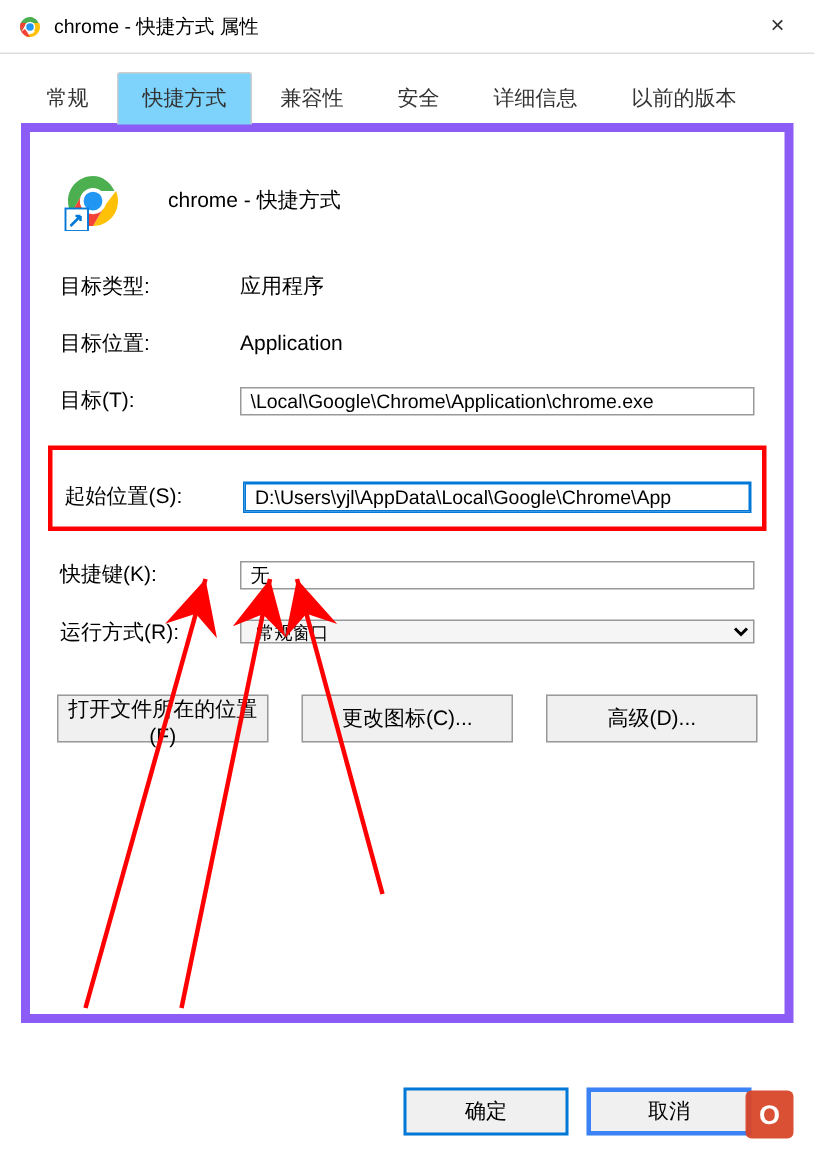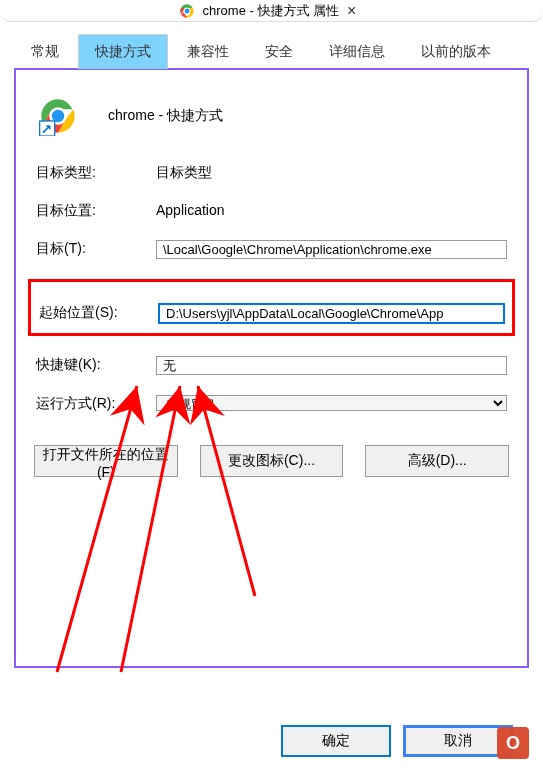--- a/index.html
+++ b/index.html
@@ -6,27 +6,26 @@
     body {
       font-family: "Microsoft YaHei", "Segoe UI", sans-serif;
       font-size: 13px;
       background: #fff;
       width: 543px;
       height: 771px;
       position: relative;
       overflow: hidden;
     }
     .titlebar {
-      height: 22px;
+      height: 36px;
       display: flex;
       align-items: center;
       padding: 0 12px;
       border-bottom: 1px solid #ddd;
-      justify-content: center;
-      border-radius: 15px;
+      justify-content: space-between;
     }
     .titlebar-left { display: flex; align-items: center; gap: 8px; }
     .chrome-icon-small { width: 16px; height: 16px; }
     .close-x { font-size: 16px; color: #333; padding: 4px 8px; }
     .tabs {
       display: flex;
       padding: 12px 14px 0 14px;
       gap: 2px;
     }
     .tab {
@@ -38,21 +37,21 @@
       cursor: pointer;
     }
     .tab.active {
       border-color: #ccc;
       background: #7dd3fc;
       border-radius: 2px 2px 0 0;
       position: relative;
       z-index: 2;
     }
     .tab-content-border {
-      border: 2px solid #8b5cf6;
+      border: 6px solid #8b5cf6;
       margin: -1px 14px 0 14px;
       padding: 18px 18px 24px 18px;
       height: 600px;
       position: relative;
     }
     .header-row {
       display: flex;
       align-items: center;
       gap: 30px;
       padding: 8px 4px 28px 4px;
@@ -110,21 +109,21 @@
       border: 1px solid #999;
       background: #f0f0f0;
       font-size: 14px;
       font-family: inherit;
       cursor: pointer;
     }
     .bottom-bar {
       position: absolute;
       bottom: 14px;
       left: 0;
-      right: 0;
+      right: 12px;
       display: flex;
       justify-content: flex-end;
       gap: 12px;
       padding: 0 30px;
     }
     .bottom-btn {
       width: 110px;
       height: 32px;
       border: 3px solid #3b82f6;
       background: #f0f0f0;
@@ -204,21 +203,21 @@
       <circle cx="24" cy="24" r="9" fill="#2196F3"></circle>
       <circle cx="24" cy="24" r="9" fill="none" stroke="#fff" stroke-width="3"></circle>
       <rect x="2" y="30" width="18" height="18" fill="#fff" stroke="#0078d7" stroke-width="1.5"></rect>
       <path d="M6 44 L14 36 M14 36 L10 36 M14 36 L14 40" stroke="#0078d7" stroke-width="2" fill="none"></path>
     </svg>
     <span class="header-title">chrome - 快捷方式</span>
   </div>
 
   <div class="field-row">
     <span class="field-label">目标类型:</span>
-    <span class="field-text">目标类型</span>
+    <span class="field-text">应用程序</span>
   </div>
 
   <div class="field-row">
     <span class="field-label">目标位置:</span>
     <span class="field-text">Application</span>
   </div>
 
   <div class="field-row">
     <span class="field-label">目标(T):</span>
     <input class="field-input" value="\Local\Google\Chrome\Application\chrome.exe" style="">

